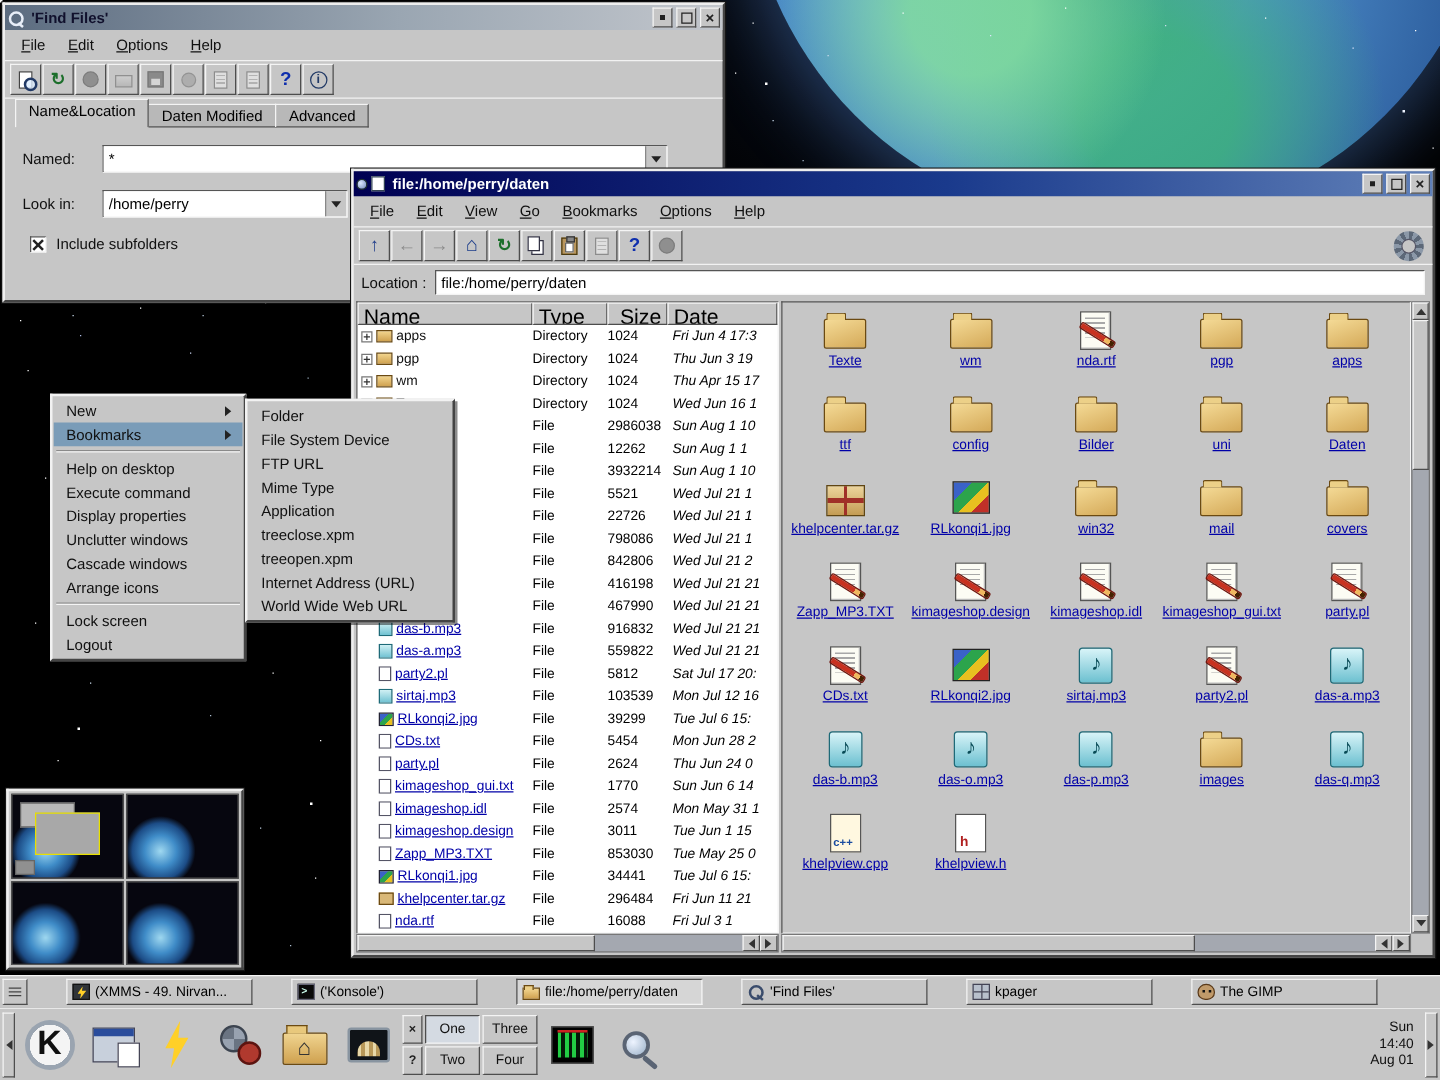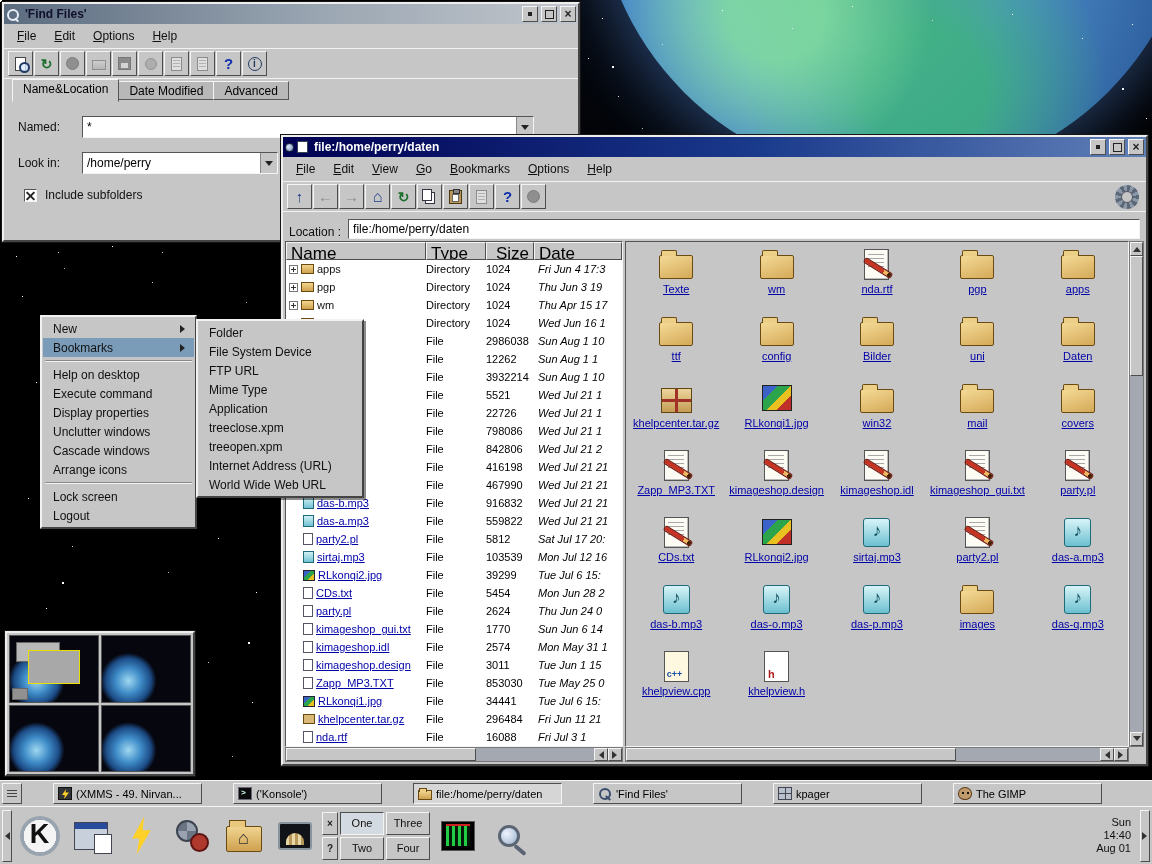--- a/index.html
+++ b/index.html
@@ -95,39 +95,39 @@
   .combo { display: flex; height: 22px; border: 1px solid; border-color: #555 #f4f4f4 #f4f4f4 #555; background: #fff; }
   .combo input { border: none; outline: none; flex: 1; font: 12px "Liberation Sans", sans-serif; padding: 0 4px; min-width: 0; }
   .combo-arrow { width: 17px; background: #c6c6c6; border-left: 1px solid #888; display: flex; align-items: center; justify-content: center; }
   .combo-arrow::after { content: ""; width: 0; height: 0; border: 4px solid transparent; border-top: 5px solid #222; margin-top: 4px; }
 
   
   #find-files { left: 2px; top: 2px; width: 578px; height: 240px; z-index: 2; }
   .ff-app-icon { width: 13px; height: 13px; position: relative; flex: none; }
   .ff-app-icon::before { content: ""; position: absolute; left: 1px; top: 1px; width: 8px; height: 8px; border: 2px solid #e8eef8; border-radius: 50%; }
   .ff-app-icon::after { content: ""; position: absolute; right: 0; bottom: 0; width: 5px; height: 2px; background: #e8eef8; transform: rotate(40deg); }
-  .tabbar { display: flex; align-items: center; height: 24px; padding-left: 8px; border-top: 1px solid #f2f2f2; }
+  .tabbar { display: flex; align-items: flex-end; height: 24px; padding-left: 8px; border-top: 1px solid #f2f2f2; }
   .tab { height: 19px; padding: 2px 10px 0; font-size: 12px; background: #b8b8b8;
     border: 1px solid; border-color: #f4f4f4 #555 #555 #f4f4f4; margin-right: -1px; position: relative; }
   .tab.active { height: 23px; background: #c6c6c6; border-bottom-color: #c6c6c6; z-index: 2; }
   .ff-panel { position: relative; height: 138px; }
   .form-row { display: flex; align-items: center; margin: 14px 12px 0 14px; }
   .form-row label { width: 64px; font-size: 12px; color: #101010; }
   .w-wide { width: 452px; }
   .w-mid { width: 196px; }
   .checkbox { width: 13px; height: 13px; background: #fff; border: 1px solid; border-color: #555 #f4f4f4 #f4f4f4 #555;
     position: relative; margin: 0 8px 0 6px; flex: none; }
   .checkbox.checked::before, .checkbox.checked::after { content: ""; position: absolute; left: 0px; top: 5px; width: 11px; height: 2px; background: #222; }
   .checkbox.checked::before { transform: rotate(45deg); }
   .checkbox.checked::after { transform: rotate(-45deg); }
   .cb-label { font-size: 12px; color: #101010; }
 
   
   #file-manager { left: 281px; top: 135px; width: 867px; height: 631px; z-index: 3; }
-  .loc-row { display: flex; align-items: flex-end; height: 28px; padding: 0 6px; gap: 7px; border-top: 1px solid #f2f2f2; }
+  .loc-row { display: flex; align-items: center; height: 28px; padding: 0 6px; gap: 7px; border-top: 1px solid #f2f2f2; }
   .loc-row label { font-size: 12px; color: #101010; }
   .loc-row .kfield { flex: 1; }
   .fm-main { position: absolute; left: 2px; right: 2px; top: 104px; bottom: 2px; }
   .tree-pane { position: absolute; left: 0; top: 0; width: 338px; bottom: 15px; background: #fff;
     border: 1px solid; border-color: #555 #f4f4f4 #f4f4f4 #555; overflow: hidden; }
   .tree-header { display: flex; height: 18px; }
   .th { background: #c6c6c6; border: 1px solid; border-color: #f4f4f4 #4d4d4d #4d4d4d #f4f4f4;
     font-size: 17px; padding: 1px 4px; overflow: hidden; }
   .w-name { width: 140px; } .w-type { width: 60px; } .w-size { width: 48px; text-align: right; } .w-date { flex: 1; }
   #tree-rows { position: absolute; left: 0; right: 0; top: 18px; bottom: 0; overflow: hidden; font-size: 11px; }
@@ -353,21 +353,21 @@
         </span>
         <span class="tbtn">
           <i class="tico help-icon"></i>
         </span>
         <span class="tbtn">
           <i class="tico info-icon"></i>
         </span>
       </div>
     <div class="tabbar" id="ff-tabs">
         <span class="tab active">Name&amp;Location</span>
-        <span class="tab">Date Modified</span>
+        <span class="tab">Daten Modified</span>
         <span class="tab">Advanced</span>
       </div>
     <div class="ff-panel">
       <div class="form-row">
         <label>Named:</label>
         <span class="combo w-wide">
           <input value="*" style="">
           <span class="combo-arrow"></span>
         </span>
       </div>

